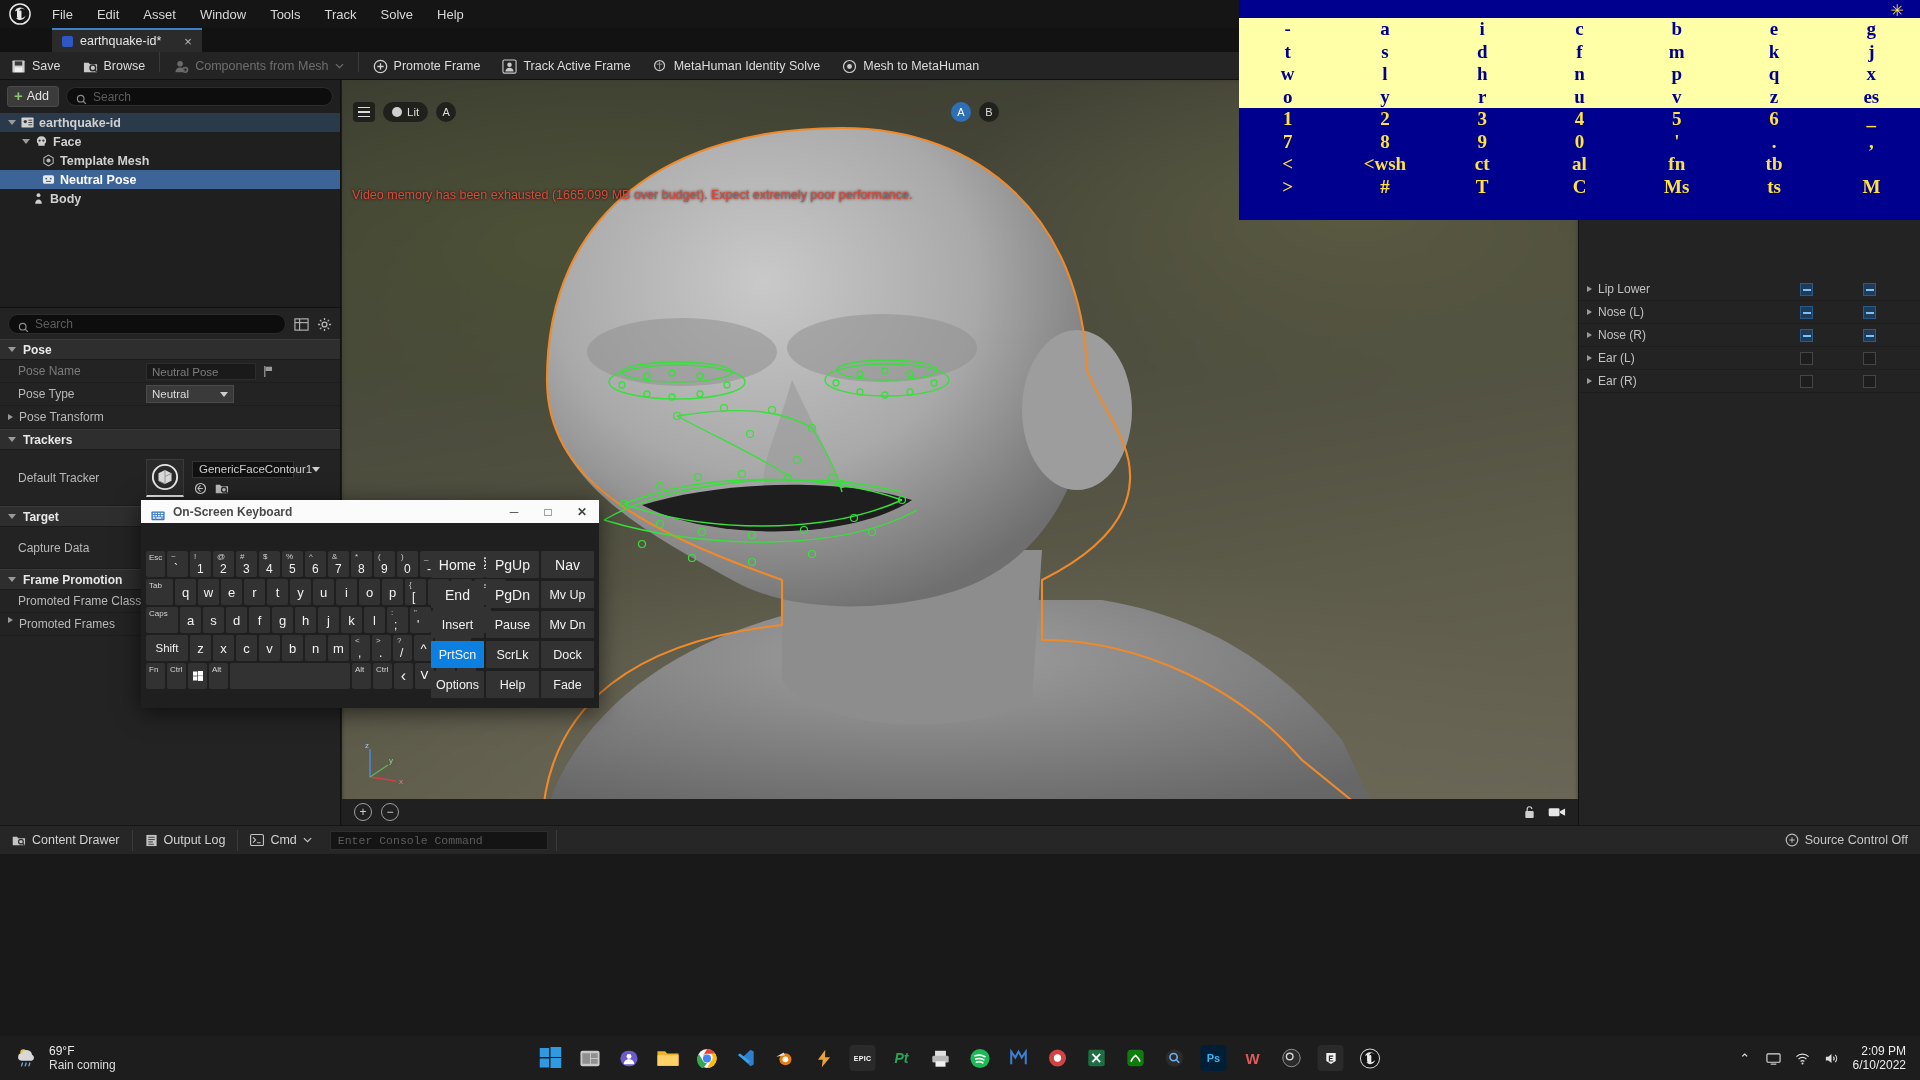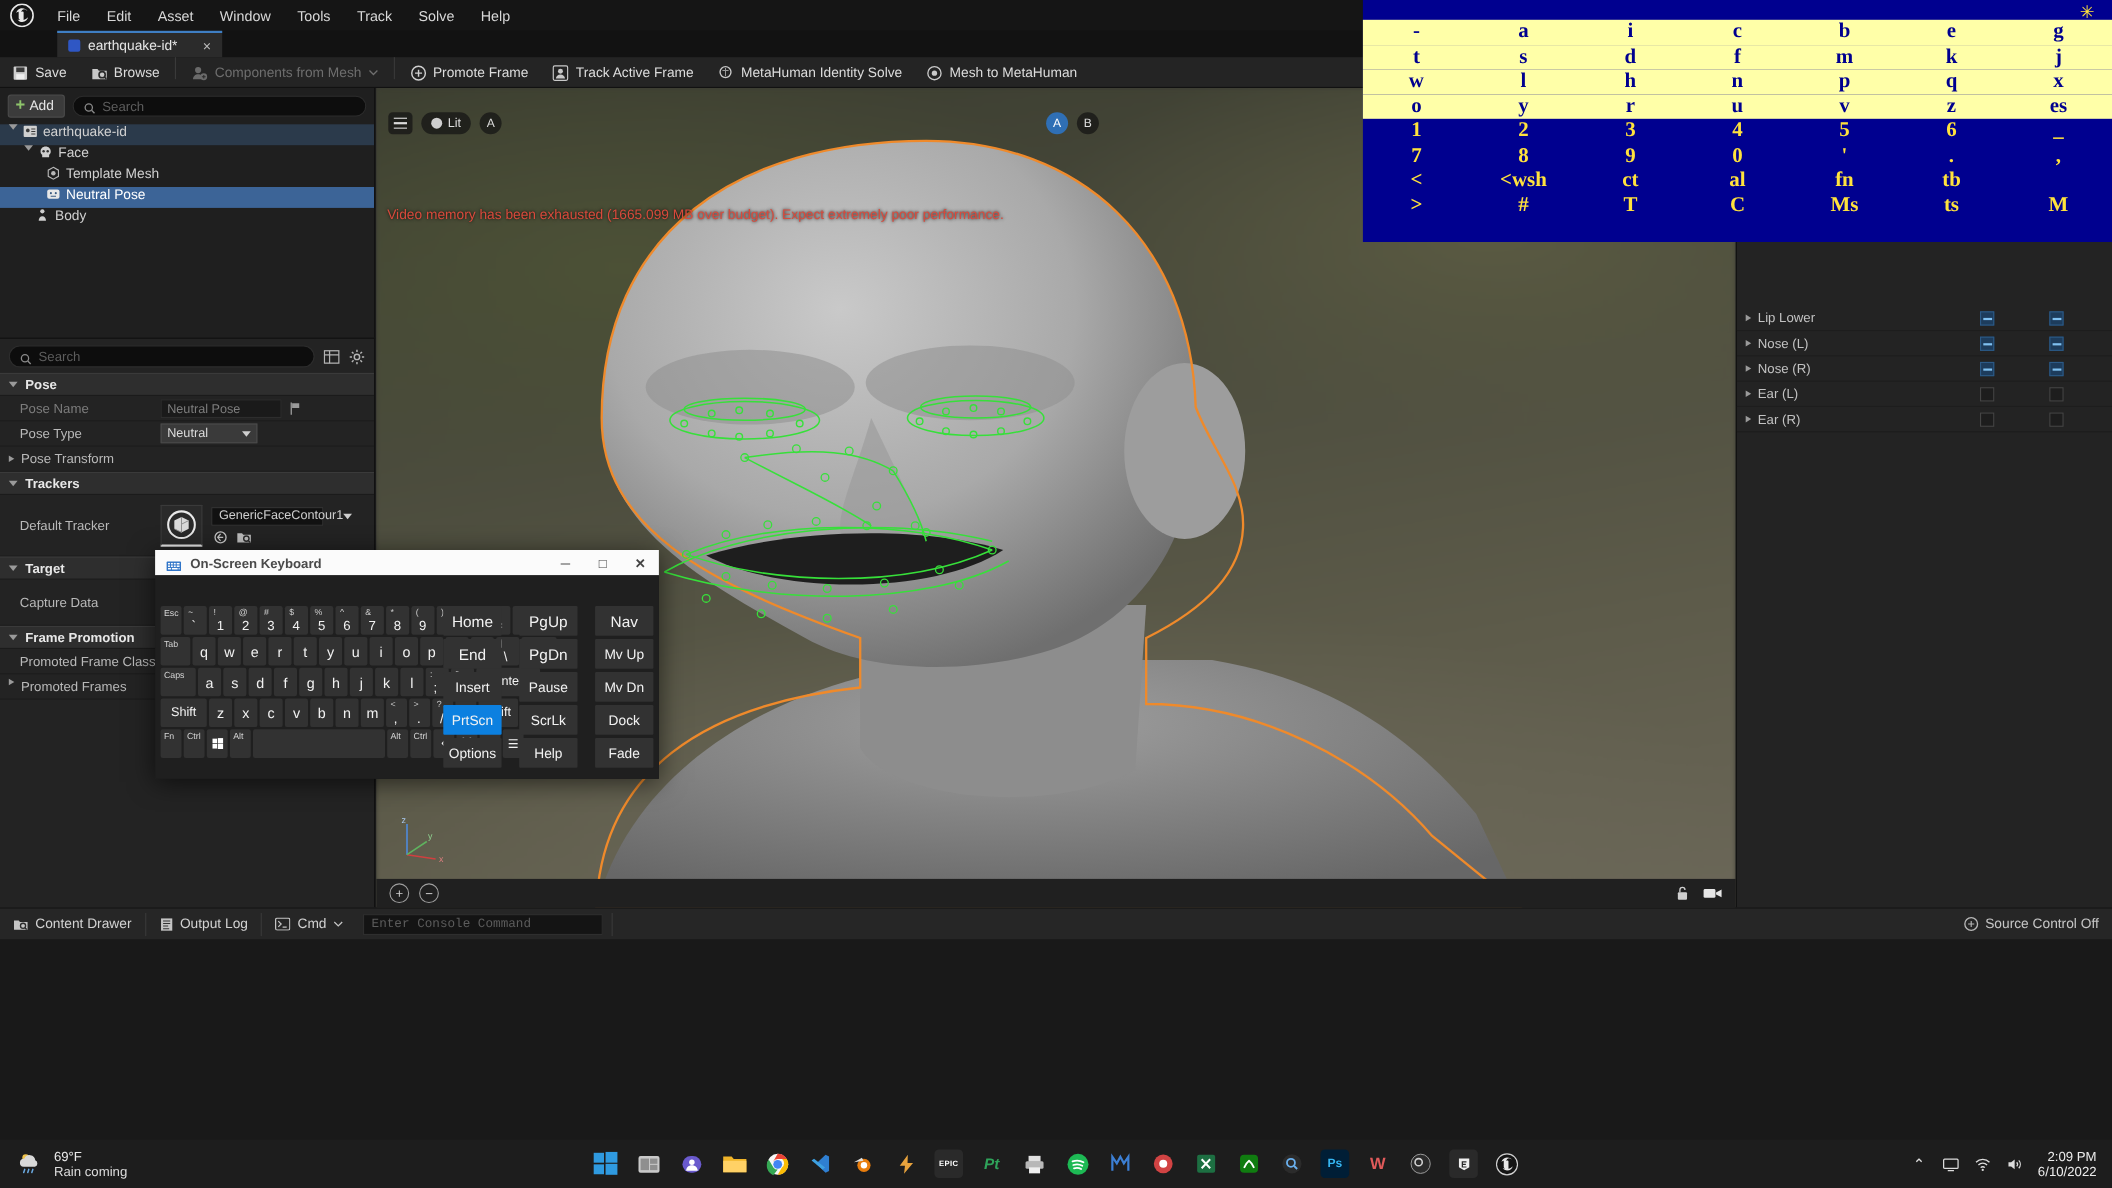--- a/index.html
+++ b/index.html
@@ -34,22 +34,22 @@
   
   .outliner { position:absolute; left:0; top:80px; width:341px; height:227px; background:#1f1f1f;
      border-right:1px solid #111; }
   .ol-top { display:flex; align-items:center; gap:7px; padding:6px 7px; }
   .add-btn { display:flex; align-items:center; gap:4px; background:#3b3b3b; border:1px solid #4a4a4a;
      border-radius:3px; color:#e4e4e4; font-size:12.5px; padding:2px 9px 3px 6px; }
   .add-btn .plus { color:#8ec46b; font-size:15px; line-height:12px; font-weight:bold;}
   .ol-search { flex:1; display:flex; align-items:center; gap:6px; background:#0d0d0d;
      border:1px solid #2c2c2c; border-radius:10px; height:19px; padding:0 9px; }
   .ol-search .ph { color:#5d5d5d; font-size:12px; }
-  .ol-row { display:flex; height:19px; font-size:12.5px; color:#d0d0d0;
-      padding-left:8px; gap:5px; }
+  .ol-row { display:flex; align-items:center; height:19px; font-size:12.5px; color:#d0d0d0;
+      padding-left:8px; gap:5px;font-weight:bold; }
   .ol-row.sel { background:#3c6497; color:#fff; }
   .ol-row.hl  { background:#2b3a4b; }
   .tri { width:0; height:0; border-left:5px solid #9a9a9a; border-top:3.5px solid transparent;
      border-bottom:3.5px solid transparent; flex:0 0 auto;}
   .tri.open { border-left:4.5px solid transparent; border-right:4.5px solid transparent;
      border-top:5.5px solid #9a9a9a; border-bottom:none; }
   .tri.empty { border:none; width:5px;}
 
   
   .details { position:absolute; left:0; top:307px; width:341px; height:518px; background:#232323;
@@ -129,21 +129,21 @@
   .osk-body { position:relative; height:185px; background:#1f1f1f; padding:28px 0 0 0; }
   .krow { display:flex; gap:2px; padding:0 5px 2px 5px; }
   .key { background:#323232; color:#f2f2f2; border-radius:2px; height:26px; min-width:19px;
      display:flex; align-items:center; justify-content:center; font-size:13px; position:relative;
      flex:0 0 auto; }
   .key.sm { font-size:8px; color:#d5d5d5; align-items:flex-start; justify-content:flex-start;
      padding:2px 0 0 3px; }
   .key .top { position:absolute; left:4px; top:1px; font-size:8px; color:#cfcfcf; }
   .key .bot { position:absolute; left:7px; bottom:1px; font-size:12px; }
   .key.wide { font-size:11.5px; }
-  .navcol { position:absolute; right:5px; top:28px; display:flex; gap:16px; }
+  .navcol { position:absolute; right:5px; top:28px; display:flex; gap:2px; }
   .navcol .col { display:flex; flex-direction:column; gap:3px; }
   .nkey { background:#323232; color:#f2f2f2; border-radius:1px; width:53px; height:27px;
      display:flex; align-items:center; justify-content:center; font-size:14px; }
   .nkey.blue { background:#0c80e0; }
   .nkey.small { font-size:12.5px; }
 
   
   .aac { position:absolute; left:1239px; top:0; width:681px; height:220px; background:#00008f;
      display:flex; }
   .aac-words { width:170px; padding:4px 0 0 10px; }

